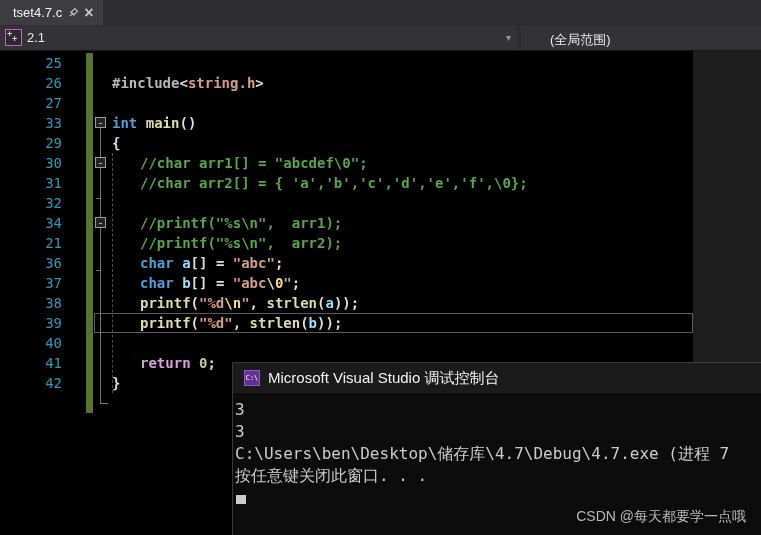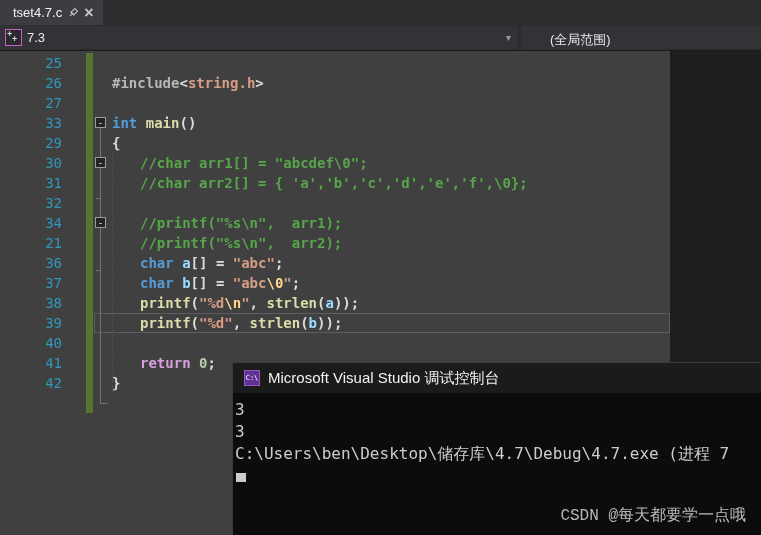--- a/index.html
+++ b/index.html
@@ -21,22 +21,22 @@
   .combo1{left:0;width:517px;padding-left:5px;box-sizing:border-box;}
   .combo1 .arrow{position:absolute;right:6px;color:#999;font-size:10px;}
   .combo2{left:521px;width:240px;padding-left:29px;box-sizing:border-box;align-items:flex-end;}
   .cpp-icon{width:15px;height:15px;border:1px solid #c75fc7;margin-right:5px;position:relative;
             background:#2a2a2e;flex:none;}
   .cpp-icon span{position:absolute;color:#d8d8d8;font-size:9px;line-height:9px;font-weight:bold;}
   .cpp-icon .p1{left:1px;top:0px;}
   .cpp-icon .p2{left:6px;top:5px;}
 
   
-  .editor{position:absolute;left:0;top:51px;width:670px;height:484px;background:#404040;
-          font-family:"DejaVu Sans Mono","Liberation Mono",monospace;font-size:14px;}
+  .editor{position:absolute;left:0;top:51px;width:670px;height:484px;background:#000000;
+          font-family:"DejaVu Sans Mono","Liberation Mono",monospace;font-size:14px;padding-left:23px;}
   .lines{position:absolute;left:0;top:2px;width:761px;}
   .line{position:relative;height:20px;line-height:20px;white-space:pre;}
   .ln{display:inline-block;width:62px;text-align:right;color:#2f97bb;vertical-align:top;}
   .code{display:inline-block;padding-left:50px;vertical-align:top;font-weight:bold;}
   .code.ind{padding-left:78px;}
   .pp{color:#b8b8b8}.def{color:#dcdcdc}.str{color:#d69d85}.esc{color:#ffd68f}
   .com{color:#57a64a}.kw{color:#569cd6}.id{color:#9cdcfe}.fn{color:#dcdcaa}
   .ctrl{color:#d8a0df}.num{color:#b5cea8}
 
   .green-bar{position:absolute;left:86px;top:2px;width:7px;height:360px;background:#577430;}
@@ -57,21 +57,21 @@
   .con-title{height:30px;background:#1b1b1b;display:flex;align-items:center;padding-left:11px;gap:8px;
              color:#f2f2f2;font-size:15px;}
   .con-icon{width:16px;height:16px;background:#5e3192;border:1px solid #8a5bc0;box-sizing:border-box;
             color:#fff;font-size:7px;line-height:14px;text-align:center;
             font-family:"DejaVu Sans Mono",monospace;flex:none;}
   .con-body{padding:6px 0 0 2px;font-family:"DejaVu Sans Mono","Liberation Mono",monospace;
             font-size:16px;line-height:22px;color:#cccccc;white-space:pre;overflow:hidden;}
   .con-cursor{width:10px;height:9px;background:#cccccc;margin-top:8px;margin-left:1px;}
 
   
-  .watermark{position:absolute;right:15px;bottom:9px;color:#b9b9b9;font-size:16px;z-index:9;font-family:Liberation Mono, monospace;}
+  .watermark{position:absolute;right:15px;bottom:9px;color:#b9b9b9;font-size:14px;z-index:9;}
 </style>
 </head>
 <body>
 
 <div class="screen">
 
   <div class="tabbar">
     <div class="tab">
       <span>tset4.7.c</span>
       <span class="pin">
@@ -86,21 +86,21 @@
       <span class="close">×</span>
     </div>
   </div>
 
   <div class="navbar">
     <div class="combo combo1">
       <span class="cpp-icon">
           <span class="p1">+</span>
           <span class="p2">+</span>
         </span>
-      <span>7.3</span>
+      <span>2.1</span>
       <span class="arrow">▾</span>
     </div>
     <div class="combo combo2">
       <span>(全局范围)</span>
     </div>
   </div>
 
   <div class="editor">
     <div class="green-bar"></div>
     <div class="cur-line"></div>
@@ -132,17 +132,17 @@
     <div class="fold-box" style="top:66px;">-</div>
     <div class="fold-box" style="top:106px;">-</div>
     <div class="fold-box" style="top:166px;">-</div>
   </div>
 
   <div class="console">
     <div class="con-title">
       <span class="con-icon">C:\</span>
       <span>Microsoft Visual Studio 调试控制台</span>
     </div>
-    <div class="con-body" id="console-lines"><div>3</div><div>3</div><div>C:\Users\ben\Desktop\储存库\4.7\Debug\4.7.exe (进程 7</div><div class="con-cursor"></div></div>
+    <div class="con-body" id="console-lines"><div>3</div><div>3</div><div>C:\Users\ben\Desktop\储存库\4.7\Debug\4.7.exe (进程 7</div><div>按任意键关闭此窗口. . .</div><div class="con-cursor"></div></div>
   </div>
 
   <div class="watermark">CSDN @每天都要学一点哦</div>
 </div>
 
 </body></html>

